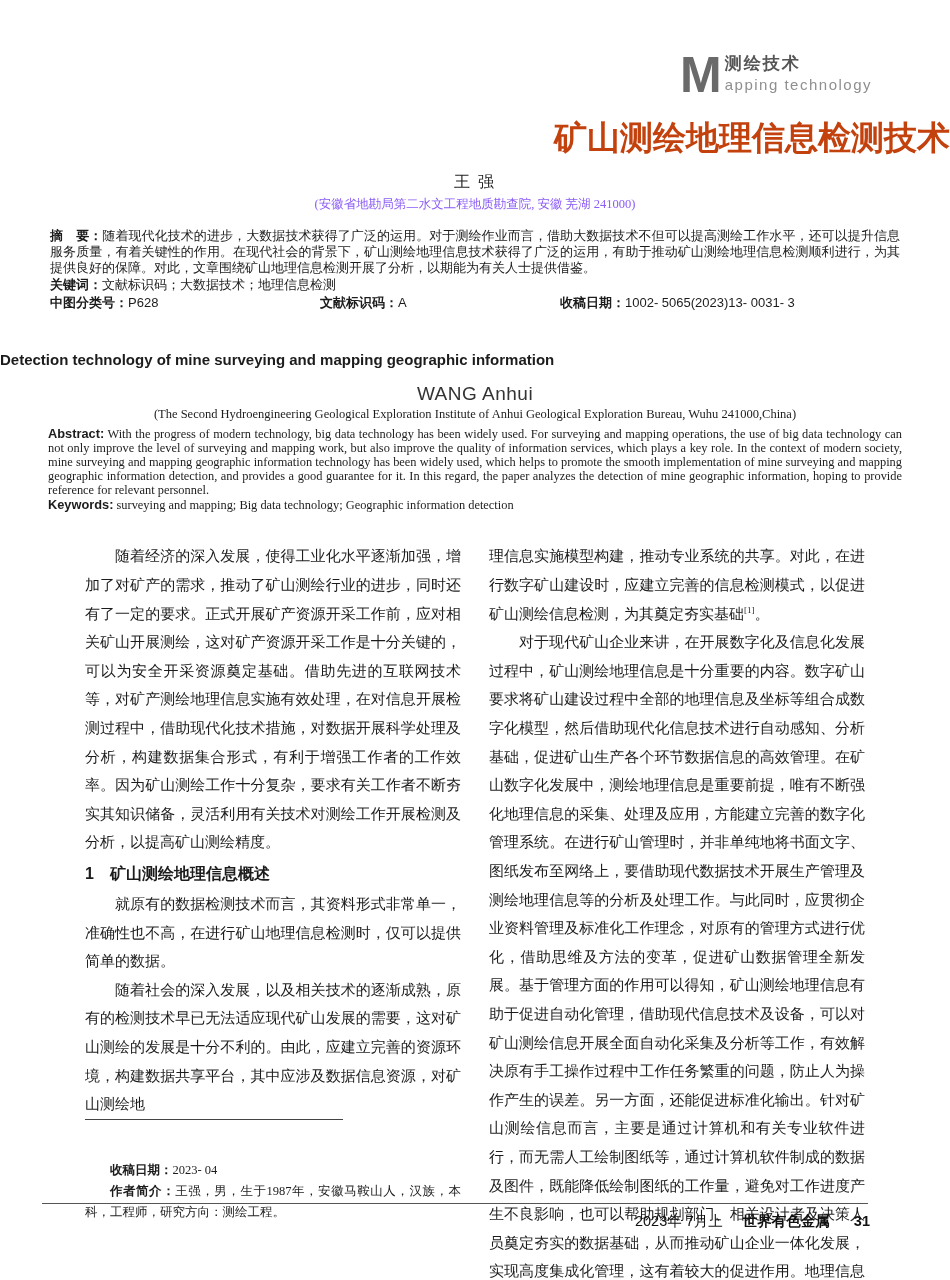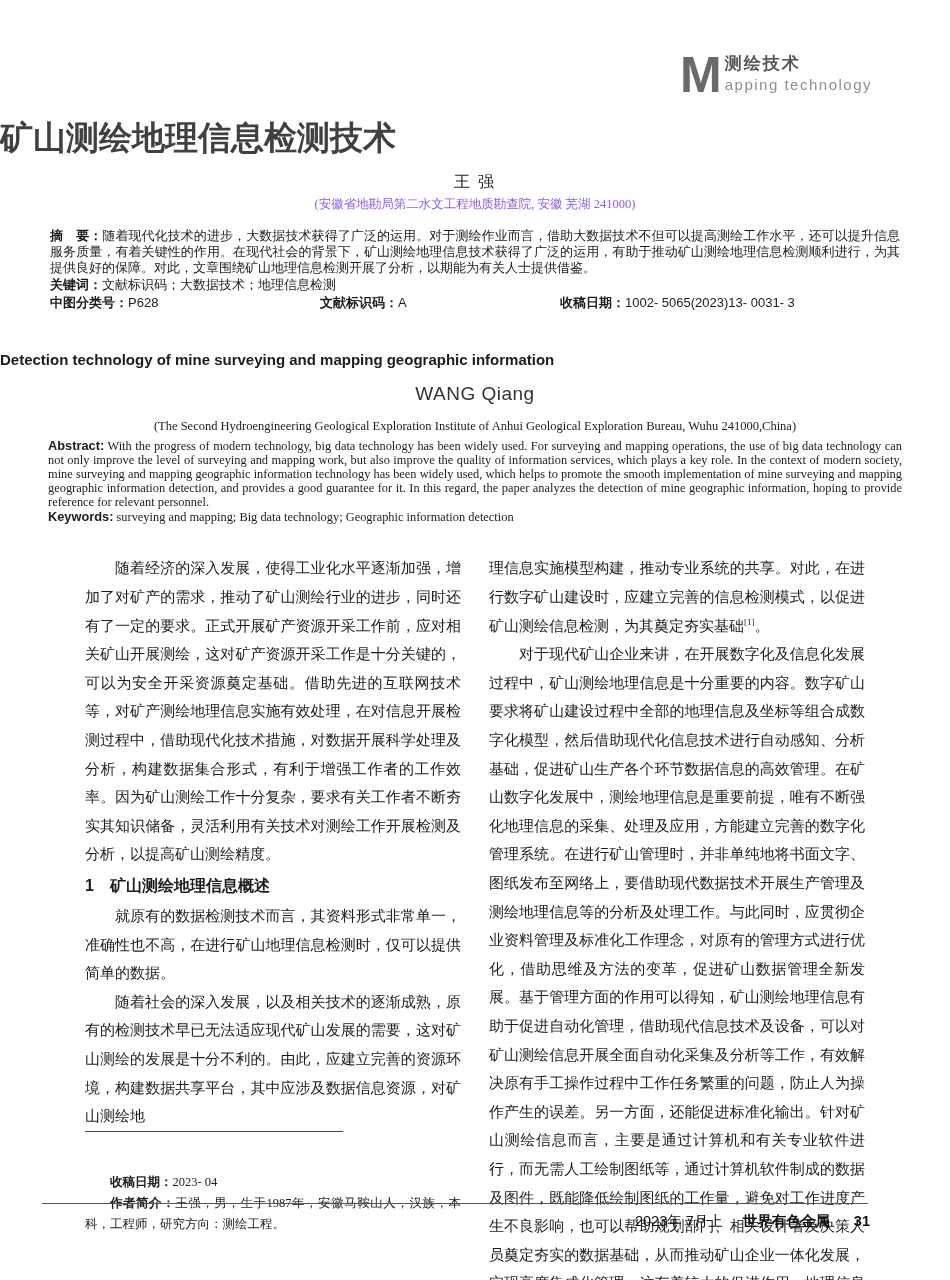--- a/index.html
+++ b/index.html
@@ -41,26 +41,26 @@
     font-family: "Liberation Sans", sans-serif;
     font-size: 15px;
     color: #8f8f8f;
     letter-spacing: 1.5px;
     line-height: 22px;
   }
 
   
   .title {
     margin: 118px 0 0;
-    text-align: left;
+    text-align: right;
     font-family: "Liberation Sans", sans-serif;
     font-weight: bold;
     font-size: 33px;
     line-height: 40px;
-    color: #404040;
+    color: #c2410c;
   }
   .author {
     margin-top: 14px;
     text-align: center;
     font-size: 16px;
     line-height: 20px;
     letter-spacing: 2px;
   }
   .affil {
     margin-top: 4px;
@@ -96,21 +96,21 @@
   .en-author {
     margin-top: 14px;
     text-align: center;
     font-family: "Liberation Sans", sans-serif;
     font-size: 19px;
     line-height: 22px;
     color: #333;
     letter-spacing: 0.5px;
   }
   .en-affil {
-    margin-top: 14px;
+    margin-top: 2px;
     text-align: center;
     font-size: 12.5px;
     line-height: 15px;
   }
   .en-abstract {
     margin: 5px 48px 0;
     font-size: 12.4px;
     line-height: 13.9px;
     text-align: justify;
   }
@@ -202,21 +202,21 @@
     <p><span class="lbl">摘　要：</span><span>随着现代化技术的进步，大数据技术获得了广泛的运用。对于测绘作业而言，借助大数据技术不但可以提高测绘工作水平，还可以提升信息服务质量，有着关键性的作用。在现代社会的背景下，矿山测绘地理信息技术获得了广泛的运用，有助于推动矿山测绘地理信息检测顺利进行，为其提供良好的保障。对此，文章围绕矿山地理信息检测开展了分析，以期能为有关人士提供借鉴。</span></p>
     <p><span class="lbl">关键词：</span><span>文献标识码；大数据技术；地理信息检测</span></p>
     <div class="clc-row">
       <span class="seg1"><span class="lbl">中图分类号：</span><span>P628</span></span>
       <span class="seg2"><span class="lbl">文献标识码：</span><span>A</span></span>
       <span class="seg3"><span class="lbl">收稿日期：</span><span>1002- 5065(2023)13- 0031- 3</span></span>
     </div>
   </div>
 
   <div class="en-title">Detection technology of mine surveying and mapping geographic information</div>
-  <div class="en-author">WANG Qiang</div>
+  <div class="en-author">WANG Anhui</div>
   <div class="en-affil">(The Second Hydroengineering Geological Exploration Institute of Anhui Geological Exploration Bureau, Wuhu 241000,China)</div>
   <div class="en-abstract">
     <p><span class="en-lbl">Abstract:</span> <span>With the progress of modern technology, big data technology has been widely used. For surveying and mapping operations, the use of big data technology can not only improve the level of surveying and mapping work, but also improve the quality of information services, which plays a key role. In the context of modern society, mine surveying and mapping geographic information technology has been widely used, which helps to promote the smooth implementation of mine surveying and mapping geographic information detection, and provides a good guarantee for it. In this regard, the paper analyzes the detection of mine geographic information, hoping to provide reference for relevant personnel.</span></p>
     <p><span class="en-lbl">Keywords:</span> <span>surveying and mapping; Big data technology; Geographic information detection</span></p>
   </div>
 
   <div class="columns">
 
     <div class="col">
       <p>随着经济的深入发展，使得工业化水平逐渐加强，增加了对矿产的需求，推动了矿山测绘行业的进步，同时还有了一定的要求。正式开展矿产资源开采工作前，应对相关矿山开展测绘，这对矿产资源开采工作是十分关键的，可以为安全开采资源奠定基础。借助先进的互联网技术等，对矿产测绘地理信息实施有效处理，在对信息开展检测过程中，借助现代化技术措施，对数据开展科学处理及分析，构建数据集合形式，有利于增强工作者的工作效率。因为矿山测绘工作十分复杂，要求有关工作者不断夯实其知识储备，灵活利用有关技术对测绘工作开展检测及分析，以提高矿山测绘精度。</p>

